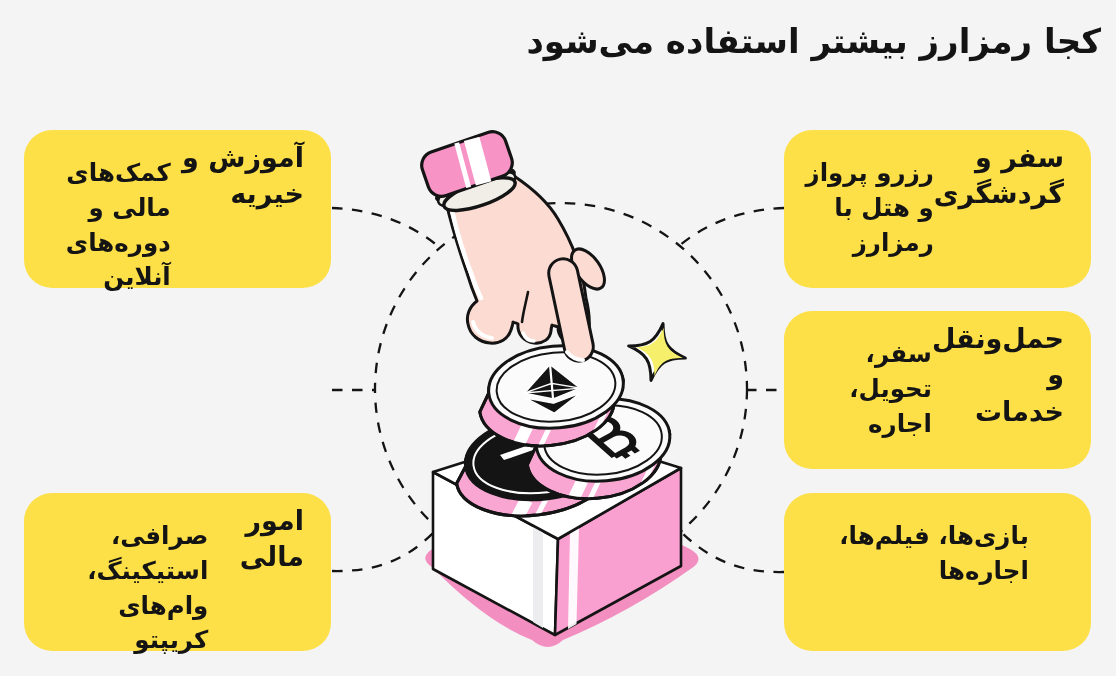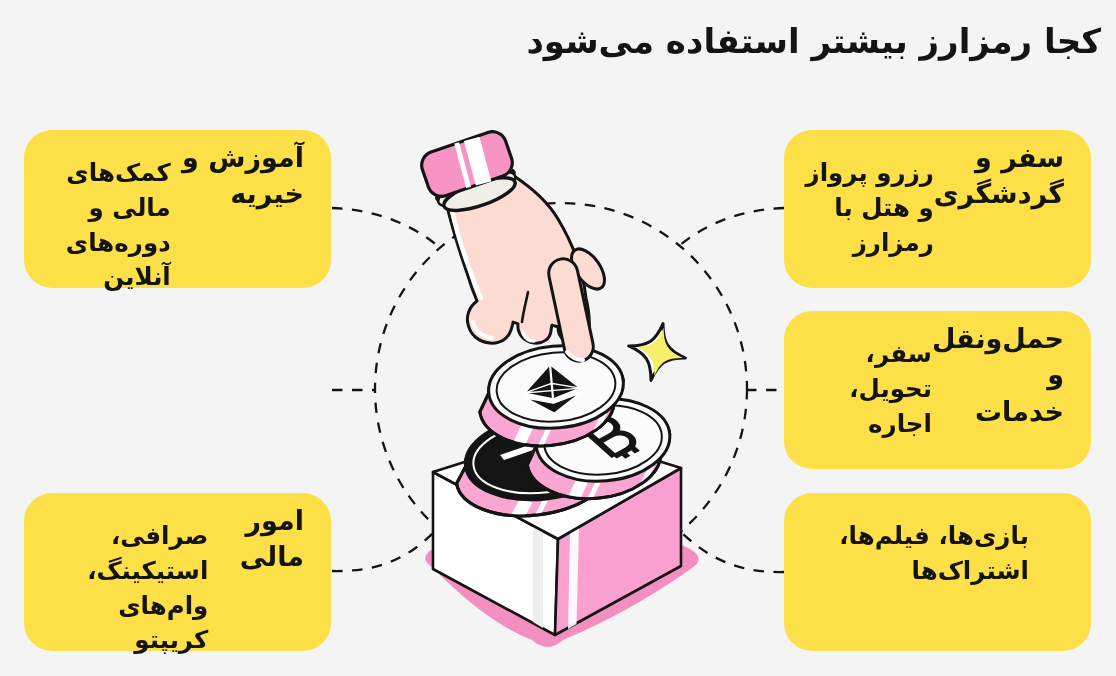--- a/index.html
+++ b/index.html
@@ -170,15 +170,15 @@
     <p class="card-body">صرافی، استیکینگ،
 وام‌های کریپتو</p>
   </section>
   <section class="card" style="left:784px;top:311px">
     <h2 class="card-title">حمل‌ونقل و
 خدمات</h2>
     <p class="card-body">سفر، تحویل، اجاره</p>
   </section>
   <section class="card" style="left:784px;top:493px">
     <p class="card-body">بازی‌ها، فیلم‌ها،
-اشتراک‌ها</p>
+اجاره‌ها</p>
   </section>
 </div>
 
 </body></html>

